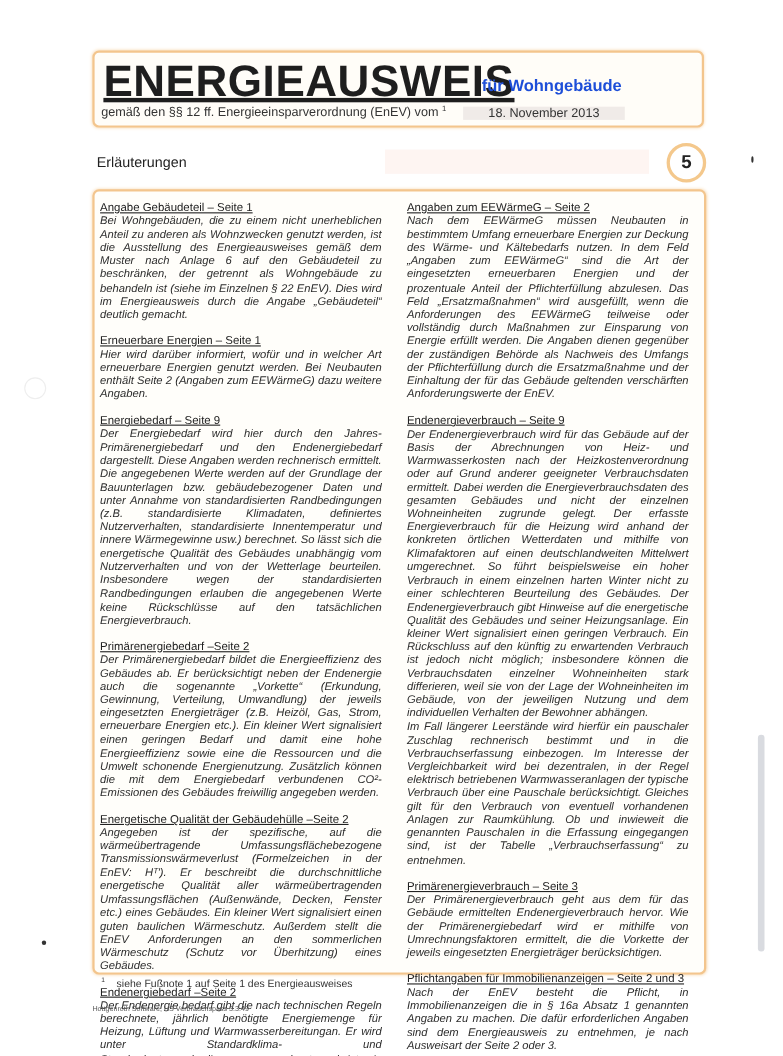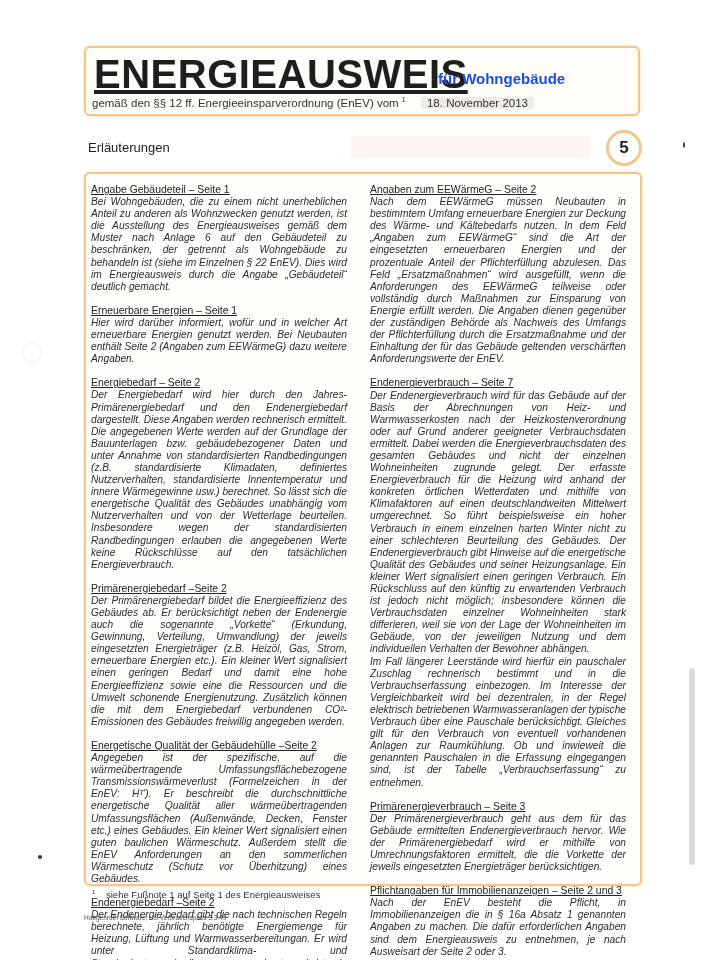--- a/index.html
+++ b/index.html
@@ -4,21 +4,21 @@
 <style>
   html, body { margin:0; padding:0; }
   body { width:712px; height:960px; background:#ffffff; position:relative; overflow:hidden;
          font-family:"Liberation Sans", sans-serif; color:#2a2a2a; }
   .header-box { position:absolute; left:84px; top:46px; width:552px; height:66px;
          border:2px solid #f3c58d; border-radius:6px; background:#fffdf8; box-shadow:0 0 3px #f7d9b0; }
   .title { position:absolute; left:8px; top:6px; font-size:40px; font-weight:bold; letter-spacing:0.5px; color:#1e1e1e; line-height:40px;text-decoration:underline; }
   .subtitle { position:absolute; left:352px; top:22px; font-size:15px; font-weight:bold; color:#1d4ed8;text-align:right; }
   .law-line { position:absolute; left:6px; top:48px; font-size:11.5px; color:#333; white-space:nowrap; }
   .law-line sup { font-size:7px; }
-  .date { display:inline-block; margin-left:12px; background:#f0ebe8; padding:0 6px; }
+  .date { display:inline-block; margin-left:12px; background:#f0ebe8; padding:0 23px; }
   .section-title { position:absolute; left:88px; top:140px; font-size:13px; color:#222; }
   .page-badge { position:absolute; left:606px; top:130px; width:30px; height:30px; border:3px solid #f4c88c;
          border-radius:50%; display:flex; align-items:center; justify-content:center; font-weight:bold; font-size:17px; color:#222; background:#fff; }
   .band { position:absolute; left:350px; top:136px; width:240px; height:22px; background:#fdf1ec; opacity:.7; }
   .content-box { position:absolute; left:84px; top:172px; width:554px; height:710px; border:2px solid #f3c58d;
          border-radius:6px; background:#fffefa; box-shadow:0 0 3px #f7d9b0; }
   .col { position:absolute; top:10px; width:256px; font-size:10.2px; line-height:12.1px; text-align:justify; color:#2c2c2c; }
   .col.left { left:5px; } .col.right { left:284px; }
   .block { margin-bottom:12px; }
   .block h3 { margin:0; font-size:10.4px; font-weight:normal; text-decoration:underline; color:#222; }
@@ -51,21 +51,21 @@
   <div class="col left">
     <div class="block">
       <h3>Angabe Gebäudeteil – Seite 1</h3>
       <p>Bei Wohngebäuden, die zu einem nicht unerheblichen Anteil zu anderen als Wohnzwecken genutzt werden, ist die Ausstellung des Energieausweises gemäß dem Muster nach Anlage 6 auf den Gebäudeteil zu beschränken, der getrennt als Wohngebäude zu behandeln ist (siehe im Einzelnen § 22 EnEV). Dies wird im Energieausweis durch die Angabe „Gebäudeteil“ deutlich gemacht.</p>
     </div>
     <div class="block">
       <h3>Erneuerbare Energien – Seite 1</h3>
       <p>Hier wird darüber informiert, wofür und in welcher Art erneuerbare Energien genutzt werden. Bei Neubauten enthält Seite 2 (Angaben zum EEWärmeG) dazu weitere Angaben.</p>
     </div>
     <div class="block">
-      <h3>Energiebedarf – Seite 2</h3>
+      <h3>Energiebedarf – Seite 9</h3>
       <p>Der Energiebedarf wird hier durch den Jahres-Primärenergiebedarf und den Endenergiebedarf dargestellt. Diese Angaben werden rechnerisch ermittelt. Die angegebenen Werte werden auf der Grundlage der Bauunterlagen bzw. gebäudebezogener Daten und unter Annahme von standardisierten Randbedingungen (z.B. standardisierte Klimadaten, definiertes Nutzerverhalten, standardisierte Innentemperatur und innere Wärmegewinne usw.) berechnet. So lässt sich die energetische Qualität des Gebäudes unabhängig vom Nutzerverhalten und von der Wetterlage beurteilen. Insbesondere wegen der standardisierten Randbedingungen erlauben die angegebenen Werte keine Rückschlüsse auf den tatsächlichen Energieverbrauch.</p>
     </div>
     <div class="block">
       <h3>Primärenergiebedarf –Seite 2</h3>
       <p>Der Primärenergiebedarf bildet die Energieeffizienz des Gebäudes ab. Er berücksichtigt neben der Endenergie auch die sogenannte „Vorkette“ (Erkundung, Gewinnung, Verteilung, Umwandlung) der jeweils eingesetzten Energieträger (z.B. Heizöl, Gas, Strom, erneuerbare Energien etc.). Ein kleiner Wert signalisiert einen geringen Bedarf und damit eine hohe Energieeffizienz sowie eine die Ressourcen und die Umwelt schonende Energienutzung. Zusätzlich können die mit dem Energiebedarf verbundenen CO²-Emissionen des Gebäudes freiwillig angegeben werden.</p>
     </div>
     <div class="block">
       <h3>Energetische Qualität der Gebäudehülle –Seite 2</h3>
       <p>Angegeben ist der spezifische, auf die wärmeübertragende Umfassungsflächebezogene Transmissionswärmeverlust (Formelzeichen in der EnEV: Hᵀ'). Er beschreibt die durchschnittliche energetische Qualität aller wärmeübertragenden Umfassungsflächen (Außenwände, Decken, Fenster etc.) eines Gebäudes. Ein kleiner Wert signalisiert einen guten baulichen Wärmeschutz. Außerdem stellt die EnEV Anforderungen an den sommerlichen Wärmeschutz (Schutz vor Überhitzung) eines Gebäudes.</p>
     </div>
@@ -74,21 +74,21 @@
       <p>Der Endenergie bedarf gibt die nach technischen Regeln berechnete, jährlich benötigte Energiemenge für Heizung, Lüftung und Warmwasserbereitungan. Er wird unter Standardklima- und Standardnutzungsbedingungen errechnet und ist ein Indikator für die Energieeffizienz eines Gebäudes und seiner Anlagentechnik. Der Endenergiebedarf ist die Energiemenge, die dem Gebäude unter der Annahme von standardisierten Bedingungen und unter Berücksichtigung der Energieverluste zugeführt werden muss, damit die standardisierte Innentemperatur, der Warmwasserbedarf und die notwendige Lüftung sichergestellt werden können. Ein kleiner Wert signalisiert einen geringen Bedarf und damit eine hohe Energieeffizienz.</p>
     </div>
   </div>
 
   <div class="col right">
     <div class="block">
       <h3>Angaben zum EEWärmeG – Seite 2</h3>
       <p>Nach dem EEWärmeG müssen Neubauten in bestimmtem Umfang erneuerbare Energien zur Deckung des Wärme- und Kältebedarfs nutzen. In dem Feld „Angaben zum EEWärmeG“ sind die Art der eingesetzten erneuerbaren Energien und der prozentuale Anteil der Pflichterfüllung abzulesen. Das Feld „Ersatzmaßnahmen“ wird ausgefüllt, wenn die Anforderungen des EEWärmeG teilweise oder vollständig durch Maßnahmen zur Einsparung von Energie erfüllt werden. Die Angaben dienen gegenüber der zuständigen Behörde als Nachweis des Umfangs der Pflichterfüllung durch die Ersatzmaßnahme und der Einhaltung der für das Gebäude geltenden verschärften Anforderungswerte der EnEV.</p>
     </div>
     <div class="block">
-      <h3>Endenergieverbrauch – Seite 7</h3>
+      <h3>Endenergieverbrauch – Seite 9</h3>
       <p>Der Endenergieverbrauch wird für das Gebäude auf der Basis der Abrechnungen von Heiz- und Warmwasserkosten nach der Heizkostenverordnung oder auf Grund anderer geeigneter Verbrauchsdaten ermittelt. Dabei werden die Energieverbrauchsdaten des gesamten Gebäudes und nicht der einzelnen Wohneinheiten zugrunde gelegt. Der erfasste Energieverbrauch für die Heizung wird anhand der konkreten örtlichen Wetterdaten und mithilfe von Klimafaktoren auf einen deutschlandweiten Mittelwert umgerechnet. So führt beispielsweise ein hoher Verbrauch in einem einzelnen harten Winter nicht zu einer schlechteren Beurteilung des Gebäudes. Der Endenergieverbrauch gibt Hinweise auf die energetische Qualität des Gebäudes und seiner Heizungsanlage. Ein kleiner Wert signalisiert einen geringen Verbrauch. Ein Rückschluss auf den künftig zu erwartenden Verbrauch ist jedoch nicht möglich; insbesondere können die Verbrauchsdaten einzelner Wohneinheiten stark differieren, weil sie von der Lage der Wohneinheiten im Gebäude, von der jeweiligen Nutzung und dem individuellen Verhalten der Bewohner abhängen.</p>
       <p>Im Fall längerer Leerstände wird hierfür ein pauschaler Zuschlag rechnerisch bestimmt und in die Verbrauchserfassung einbezogen. Im Interesse der Vergleichbarkeit wird bei dezentralen, in der Regel elektrisch betriebenen Warmwasseranlagen der typische Verbrauch über eine Pauschale berücksichtigt. Gleiches gilt für den Verbrauch von eventuell vorhandenen Anlagen zur Raumkühlung. Ob und inwieweit die genannten Pauschalen in die Erfassung eingegangen sind, ist der Tabelle „Verbrauchserfassung“ zu entnehmen.</p>
     </div>
     <div class="block">
       <h3>Primärenergieverbrauch – Seite 3</h3>
       <p>Der Primärenergieverbrauch geht aus dem für das Gebäude ermittelten Endenergieverbrauch hervor. Wie der Primärenergiebedarf wird er mithilfe von Umrechnungsfaktoren ermittelt, die die Vorkette der jeweils eingesetzten Energieträger berücksichtigen.</p>
     </div>
     <div class="block">
       <h3>Pflichtangaben für Immobilienanzeigen – Seite 2 und 3</h3>
       <p>Nach der EnEV besteht die Pflicht, in Immobilienanzeigen die in § 16a Absatz 1 genannten Angaben zu machen. Die dafür erforderlichen Angaben sind dem Energieausweis zu entnehmen, je nach Ausweisart der Seite 2 oder 3.</p>

